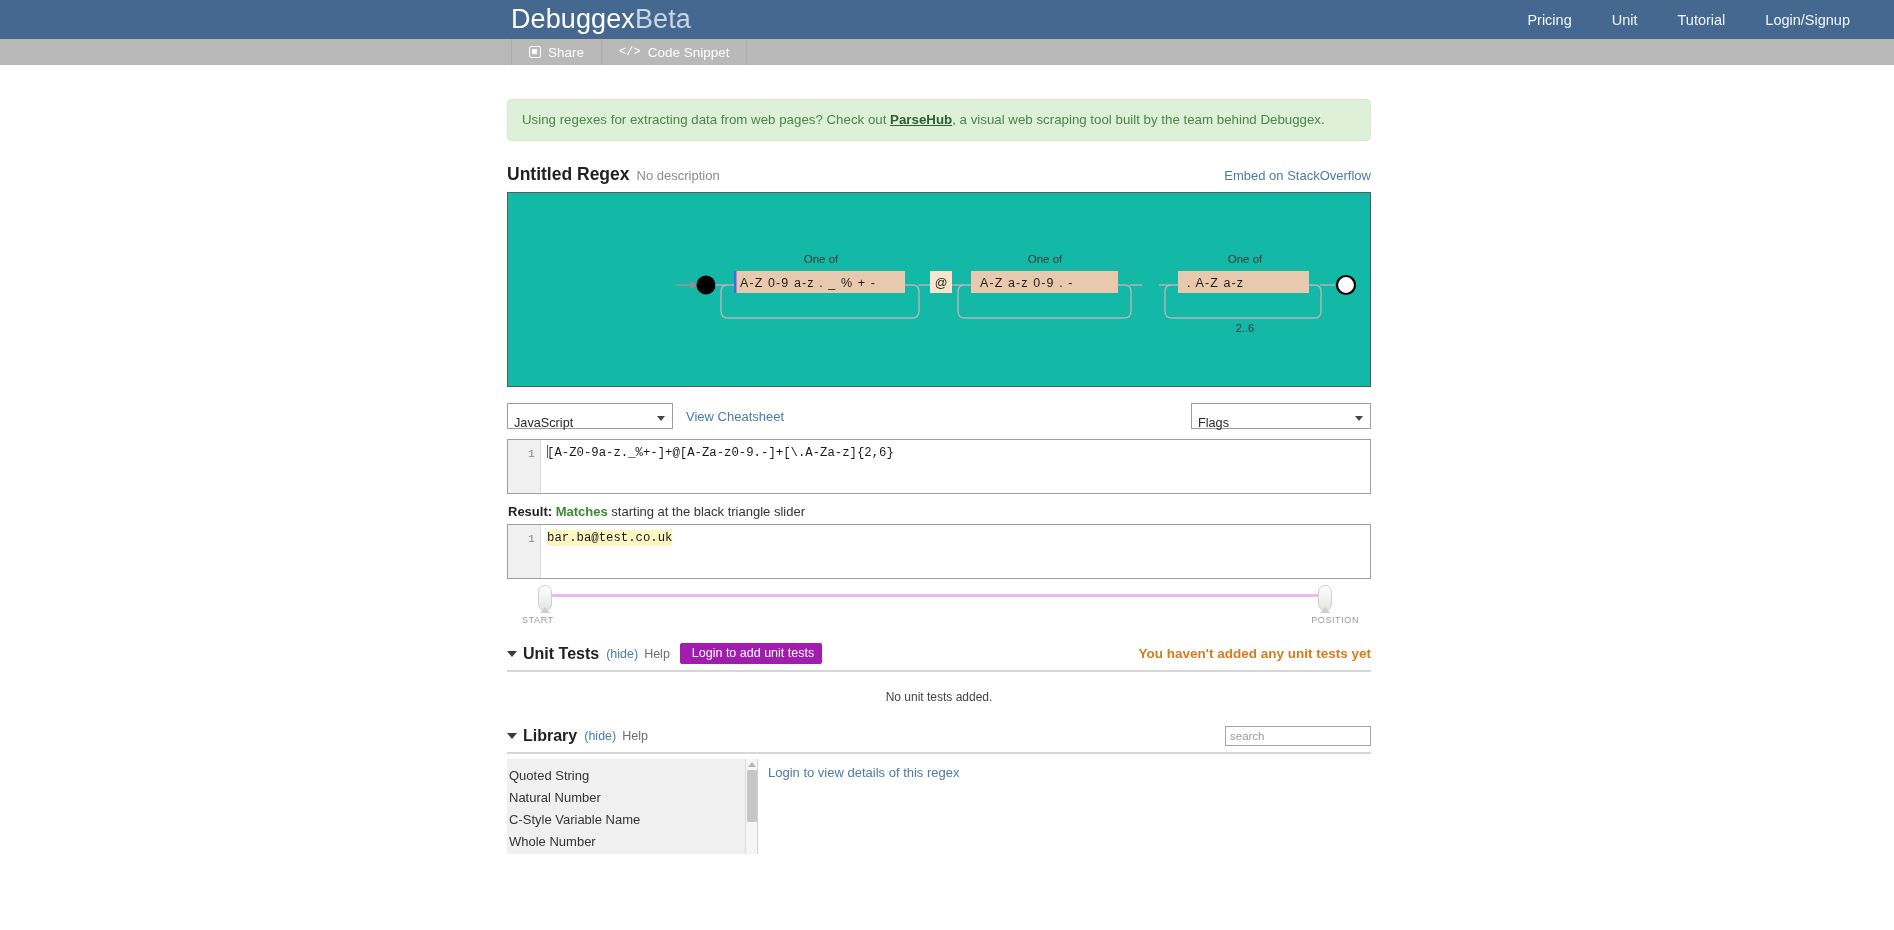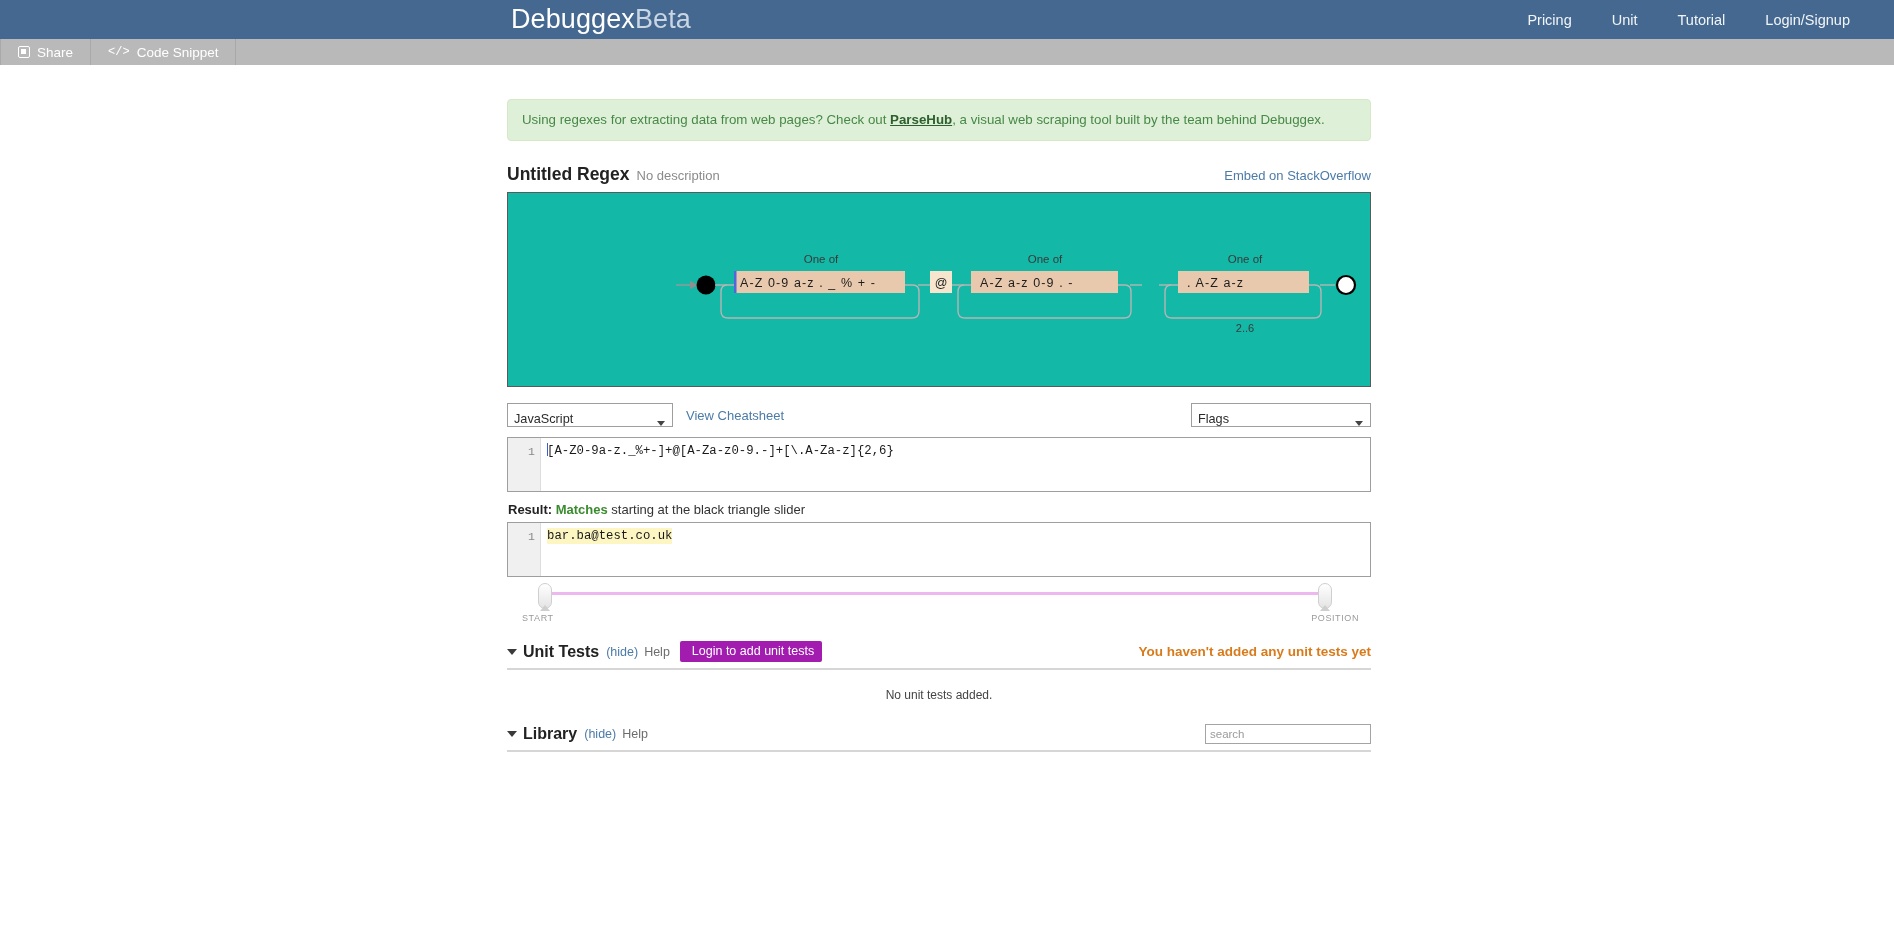--- a/index.html
+++ b/index.html
@@ -43,20 +43,21 @@
     text-decoration: none;
     white-space: nowrap;
   }
 
   
   .subbar {
     height: 26px;
     background: #b9b9b9;
     display: flex;
     align-items: stretch;
+    padding-left: 511px;
   }
   .subbar-btn {
     display: flex;
     align-items: center;
     gap: 7px;
     padding: 0 17px;
     color: #ffffff;
     font-size: 13.5px;
     border-right: 1px solid #a9a9a9;
     white-space: nowrap;
@@ -154,22 +155,22 @@
     margin-top: 16px;
     margin-bottom: 10px;
   }
   .select {
     height: 24px;
     border: 1px solid #9e9e9e;
     background: #ffffff;
     font-size: 12.7px;
     color: #2b2b2b;
     display: flex;
-    align-items: flex-end;
-    padding: 0 6px;
+    align-items: flex-start;
+    padding: 12px 6px;
     position: relative;
     cursor: pointer;
   }
   .select .caret {
     position: absolute;
     right: 7px;
     width: 0; height: 0;
     border-left: 4px solid transparent;
     border-right: 4px solid transparent;
     border-top: 5px solid #444;
@@ -342,21 +343,21 @@
   .empty-note {
     text-align: center;
     font-size: 12px;
     color: #444;
     padding: 18px 0 6px 0;
   }
 
   
   .search-box {
     margin-left: auto;
-    width: 166px;
+    width: 146px;
     height: 20px;
     border: 1px solid #a4a4a4;
     background: #ffffff;
     font-size: 11.5px;
     color: #9b9b9b;
     padding: 0 4px;
     display: flex;
     align-items: center;
   }
   .lib-body {
@@ -560,16 +561,32 @@
     <div class="section">
       <div class="section-head">
         <span class="tri-down"></span>
         <span class="section-title">Library</span>
         <a class="hide-link" href="#">(hide)</a>
         <a class="help-link" href="#">Help</a>
         <div class="search-box">
           <span>search</span>
         </div>
       </div>
+      <div class="lib-body">
+        <div class="lib-list">
+          <div class="lib-item">Quoted String</div>
+          <div class="lib-item">Natural Number</div>
+          <div class="lib-item">C-Style Variable Name</div>
+          <div class="lib-item">Whole Number</div>
+          <div class="lib-item">Integer</div>
+          <div class="lib-scroll">
+            <div class="lib-scroll-up"></div>
+            <div class="lib-thumb"></div>
+          </div>
+        </div>
+        <div class="lib-detail">
+          <a href="#">Login to view details of this regex</a>
+        </div>
+      </div>
     </div>
 
   </div>
 </div>
 
 </body></html>

